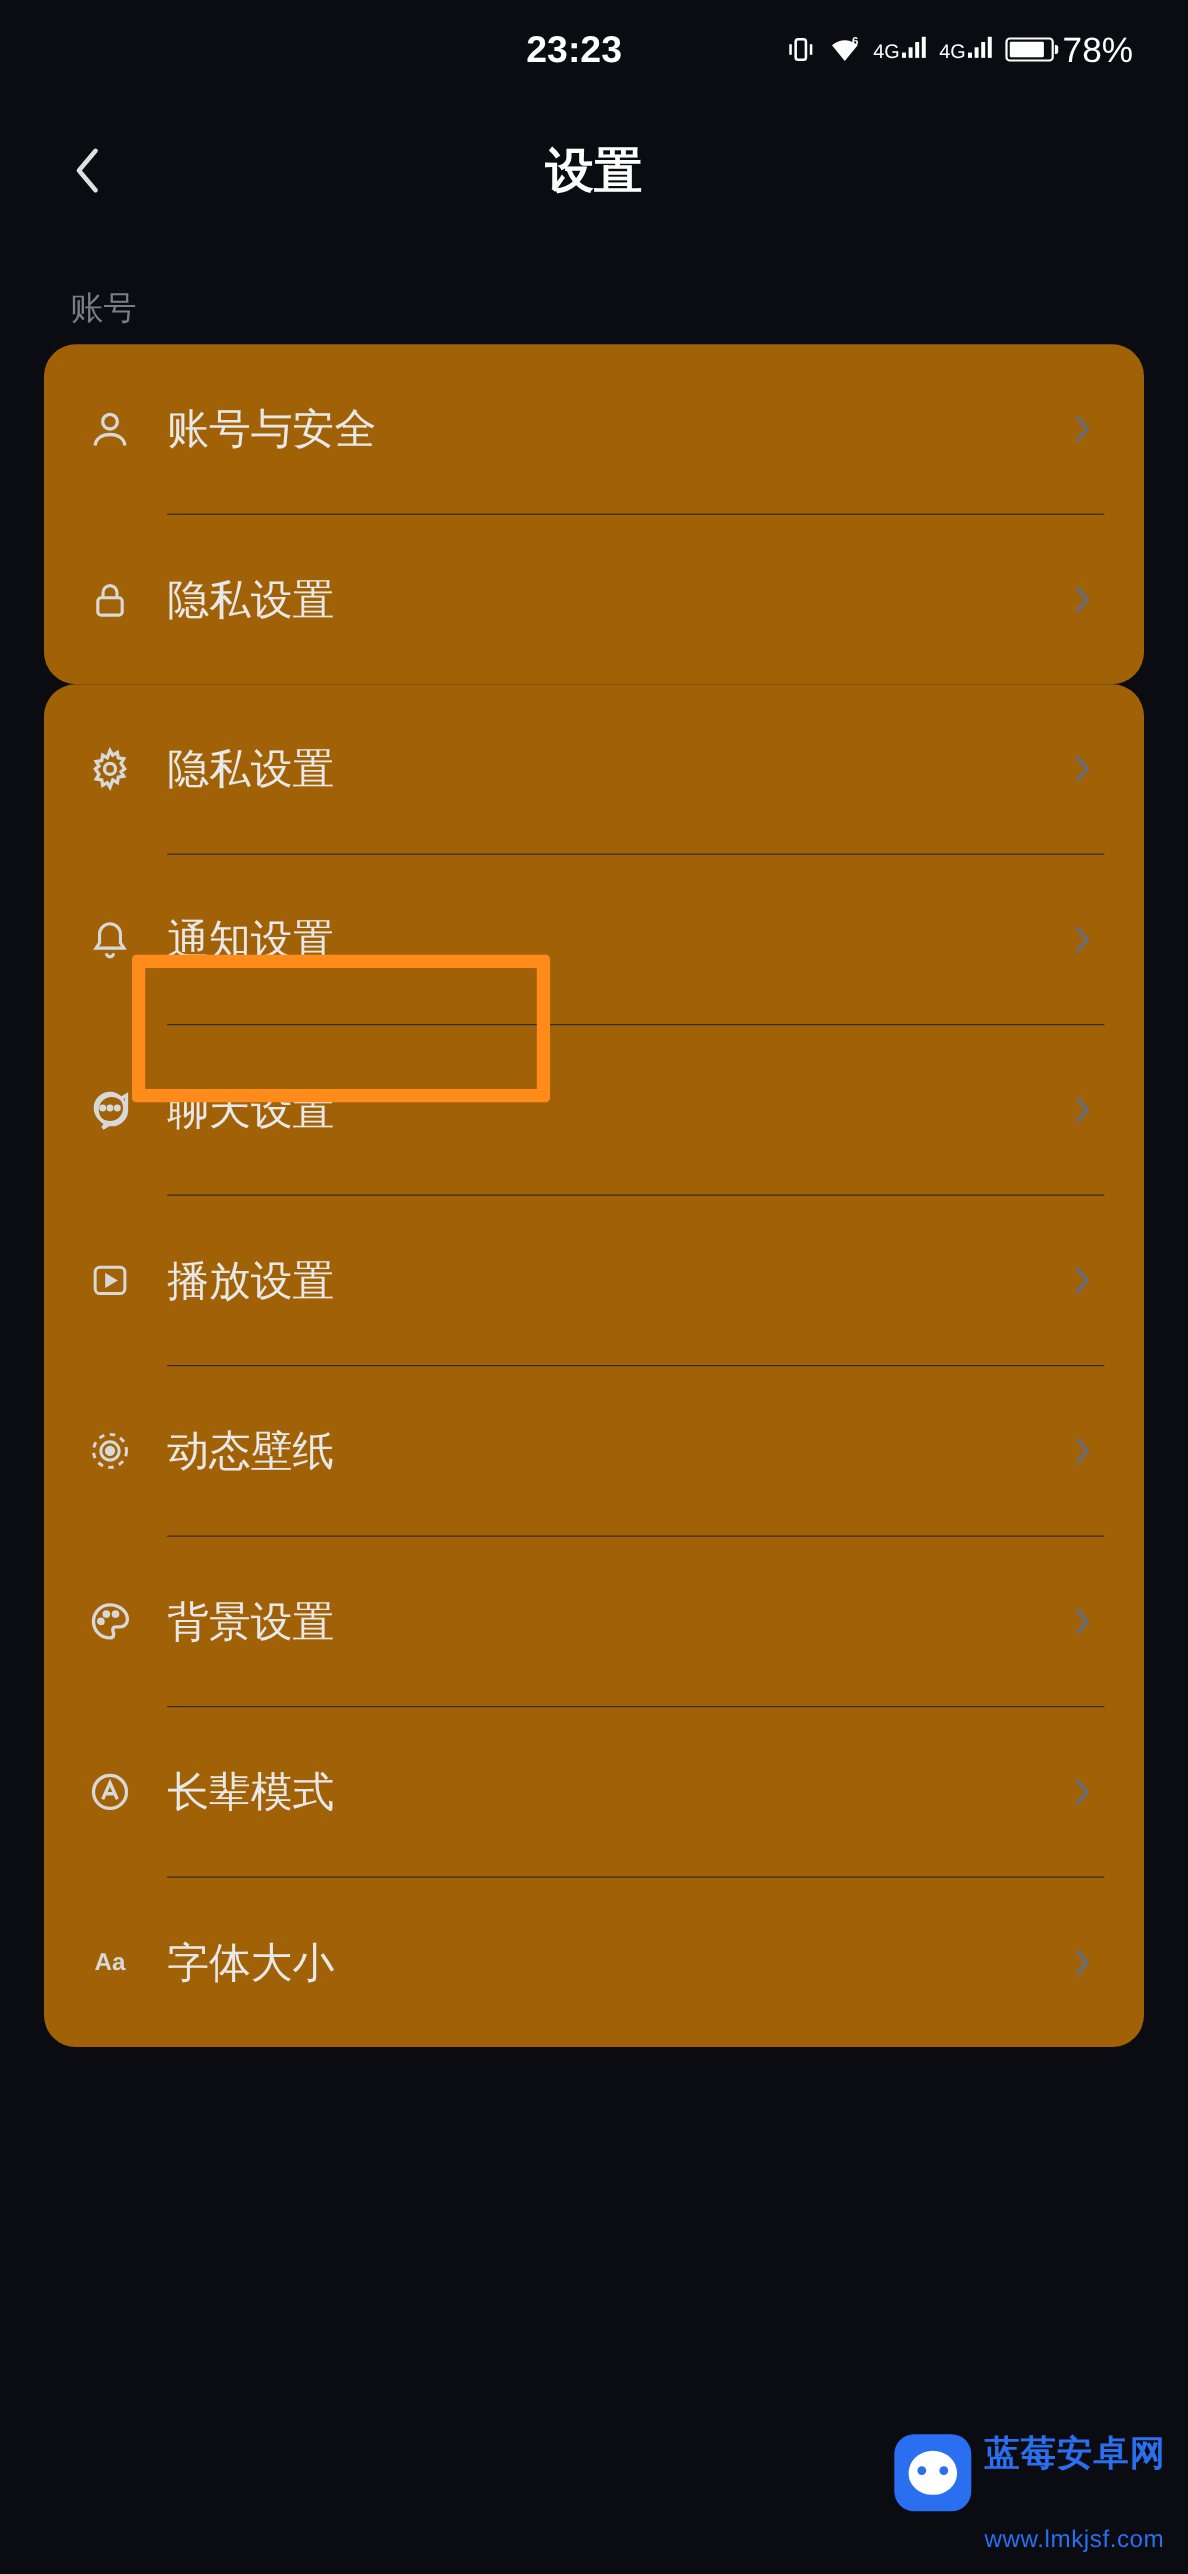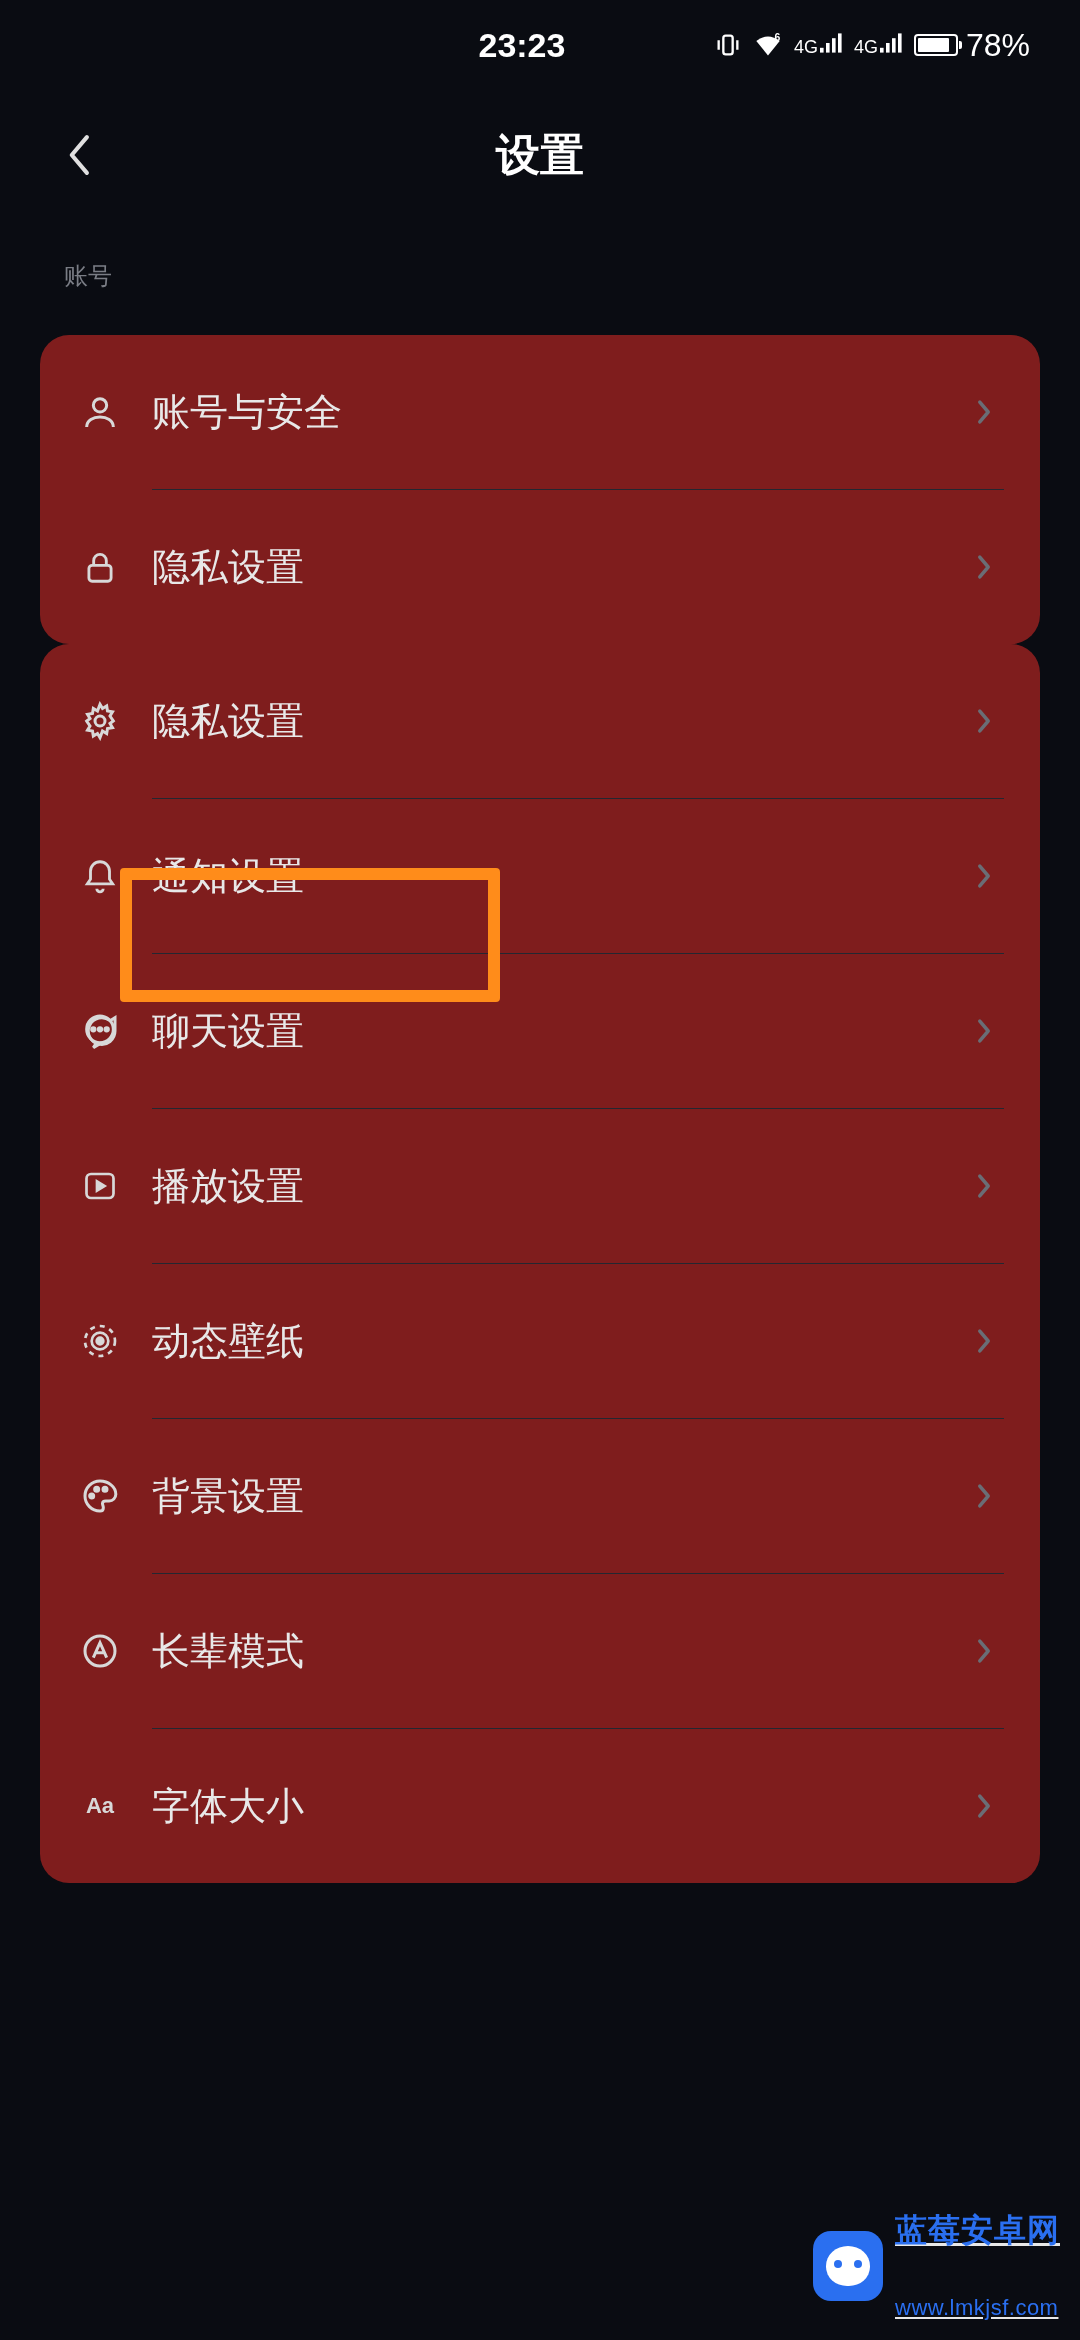--- a/index.html
+++ b/index.html
@@ -112,27 +112,27 @@
       font-size: 44px;
       font-weight: 600;
       color: #fff;
     }
     
     
     .content {
       padding: 0 40px;
     }
     .section-title {
-      font-size: 24px;
+      font-size: 30px;
       color: #7a7d85;
-      padding: 40px 24px 43px;
+      padding: 40px 24px 12px;
       font-weight: 400;
     }
     .section-card {
-      background: #7f1d1d;
+      background: #a16207;
       border-radius: 29px;
       overflow: hidden;
     }
     
     
     .row {
       display: flex;
       align-items: center;
       padding: 0 36px;
       height: 154px;
@@ -183,24 +183,23 @@
       pointer-events: none;
       z-index: 10;
     }
     
     
     .watermark {
       position: absolute;
       right: 20px;
       bottom: 20px;
       display: flex;
-      align-items: center;
+      align-items: flex-start;
       gap: 12px;
       z-index: 20;
-      text-decoration: underline;
     }
     .wm-icon {
       width: 70px;
       height: 70px;
       background: #2a6ff0;
       border-radius: 18px;
       position: relative;
       display: flex;
       align-items: center;
       justify-content: center;

